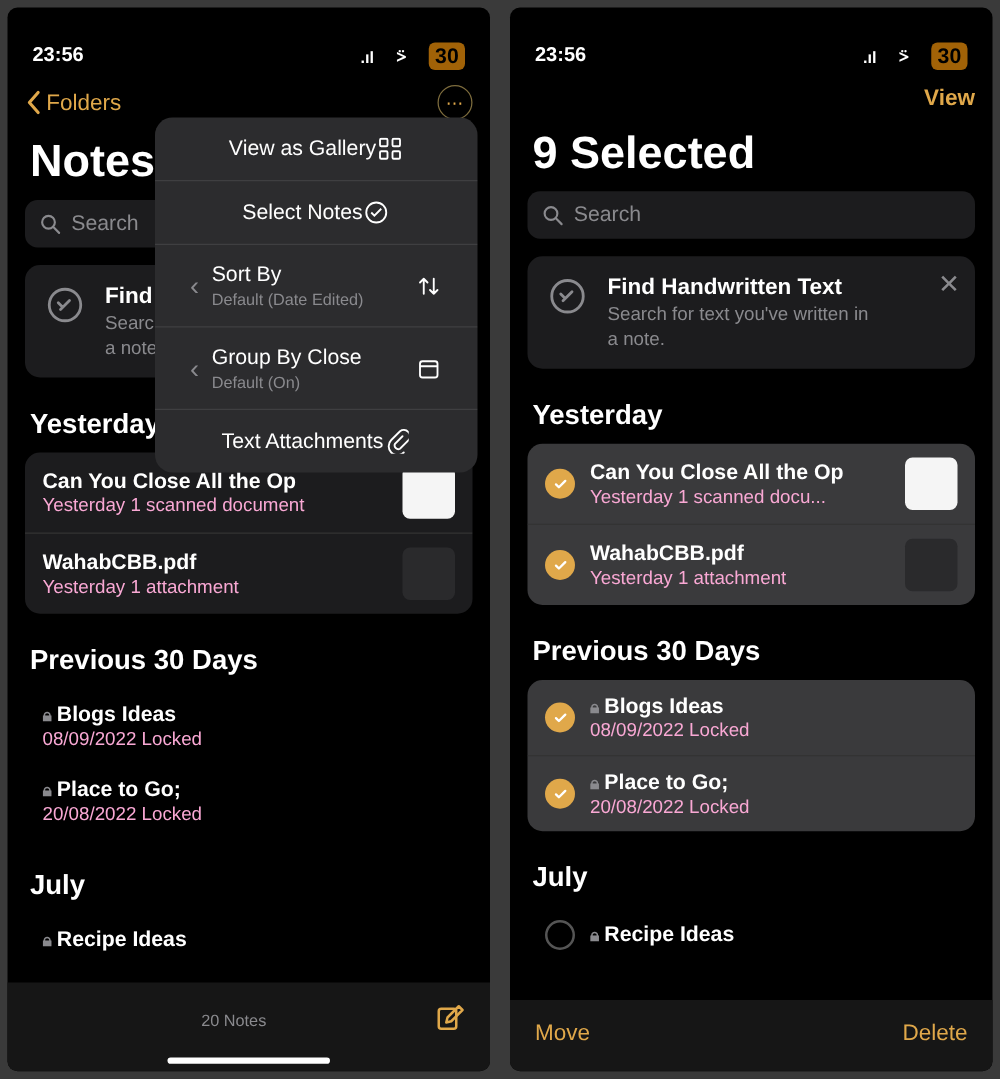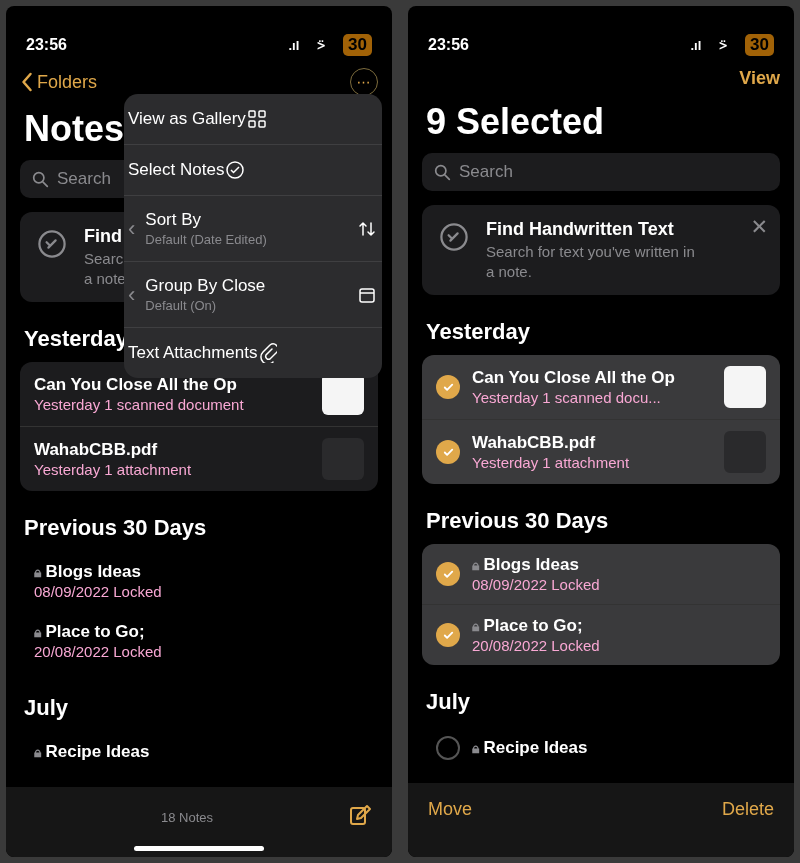--- a/index.html
+++ b/index.html
@@ -29,21 +29,21 @@
   .thumb.dark { background: #2a2a2c; }
   .lock { color: #8a8a8e; font-size: 14px; margin-right: 4px; display: inline-block; }
   .check { width: 24px; height: 24px; background: #e0a84a; border-radius: 50%; display: flex; align-items: center; justify-content: center; flex-shrink: 0; }
   .check.empty { background: transparent; border: 2px solid #555; }
   .check svg { width: 13px; height: 13px; }
   .bottombar { position: absolute; bottom: 0; left: 0; right: 0; background: #161616; display: flex; justify-content: space-between; align-items: center; padding: 16px 20px 26px; }
   .bb-center { color: #8a8a8e; font-size: 13px; }
   .bb-left, .bb-right { color: #e0a84a; font-size: 18px; }
   .bb-right.del { font-weight: 400; }
   .menu { position: absolute; top: 88px; right: 10px; width: 258px; background: #2c2c2e; border-radius: 14px; overflow: hidden; z-index: 10; }
-  .menu-item { display: flex; justify-content: flex-start; align-items: center; padding: 14px 4px; border-bottom: 1px solid #3f3f41; }
+  .menu-item { display: flex; justify-content: center; align-items: center; padding: 14px 28px; border-bottom: 1px solid #3f3f41; }
   .menu-item:last-child { border-bottom: none; }
   .menu-label { color: #fff; font-size: 17px; }
   .menu-sub { color: #8a8a8e; font-size: 13px; margin-top: 2px; }
   .menu-left { display: flex; align-items: center; gap: 8px; flex: 1; }
   .mi-icon { color: #fff; width: 22px; height: 22px; display: flex; align-items: center; justify-content: center; }
   .chevron-l { color: #8a8a8e; font-size: 22px; margin-right: 2px; }
   .more-btn { width: 28px; height: 28px; border: 1.5px solid #7d6c3d; border-radius: 50%; display:flex; align-items:center; justify-content:center; color:#e0a84a; font-size:14px; letter-spacing:1px; }
   .done-btn { color: #e0a84a; font-size: 18px; font-weight: 600; }
   .compose { color: #e0a84a; }
   .signalarea { display:flex; align-items:center; gap:2px; }
@@ -191,21 +191,21 @@
       <span class="mi-icon">
           <svg width="18" height="20" viewBox="0 0 18 20" stroke="#fff" stroke-width="1.5" fill="none" stroke-linecap="round">
             <path d="M13 6l-6 6a3 3 0 004 4l7-7a5 5 0 00-7-7L4 9a7 7 0 0010 10"></path>
           </svg>
         </span>
     </div>
   </div>
 
   <div class="bottombar">
     <span></span>
-    <span class="bb-center">18 Notes</span>
+    <span class="bb-center">20 Notes</span>
     <span class="compose"><svg width="24" height="24" viewBox="0 0 24 24" stroke="#e0a84a" stroke-width="2" fill="none" stroke-linecap="round" stroke-linejoin="round">
           <rect x="3" y="5" width="14" height="16" rx="2"></rect>
           <path d="M19 3l3 3-9 9-4 1 1-4z"></path>
         </svg></span>
   </div>
   <div class="home-ind"></div>
 </div>
 
 <div class="screen">
   <div class="statusbar">
@@ -300,17 +300,17 @@
   <div class="section-header">July</div>
   <div class="note-list" style="background:transparent;">
     <div class="note-item" style="border:none;">
       <div class="check empty"></div>
       <div class="note-text">
         <div class="note-title"><span class="lock">🔒︎</span><span>Recipe Ideas</span></div>
       </div>
     </div>
   </div>
 
-  <div class="bottombar" style="padding-bottom:37px;">
+  <div class="bottombar" style="padding-bottom:20px;">
     <span class="bb-left">Move</span>
     <span class="bb-right del">Delete</span>
   </div>
 </div>
 
 </body></html>

